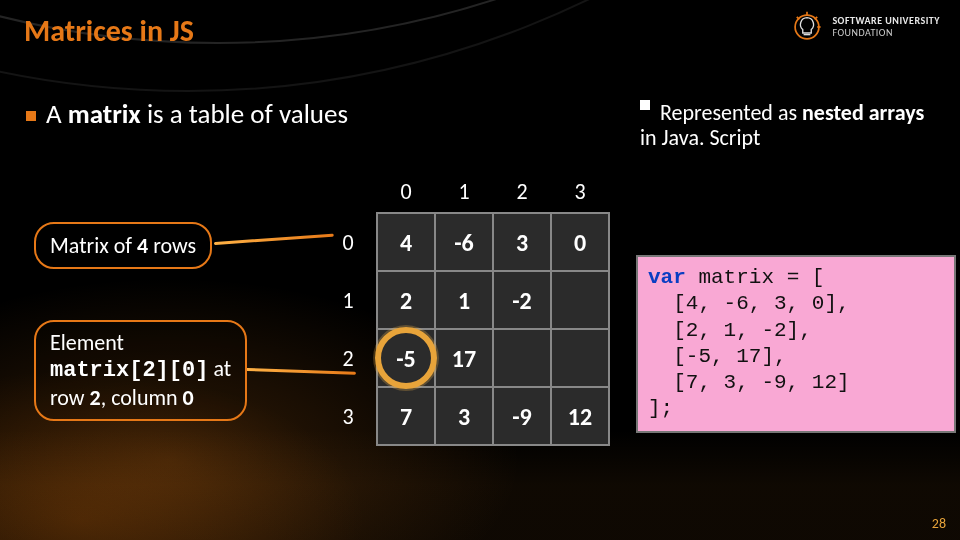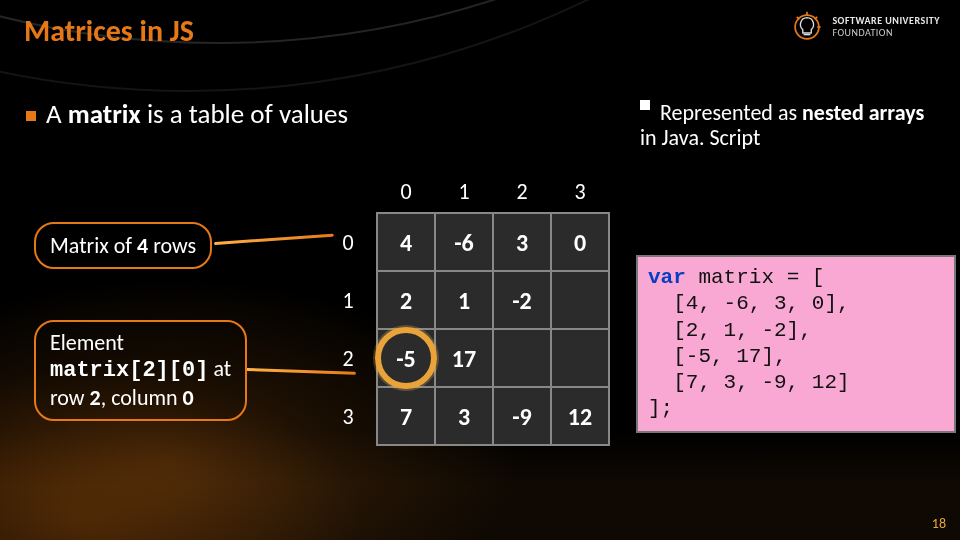--- a/index.html
+++ b/index.html
@@ -242,13 +242,13 @@
 
 <div class="ring" id="ring" style="left: 375px; top: 327px;"></div>
 
 <div class="codebox"><span class="kw">var</span><span> matrix = [</span>
 <span>  [4, -6, 3, 0],</span>
 <span>  [2, 1, -2],</span>
 <span>  [-5, 17],</span>
 <span>  [7, 3, -9, 12]</span>
 <span>];</span></div>
 
-<div class="pagenum">18</div>
+<div class="pagenum">28</div>
 
 </body></html>

